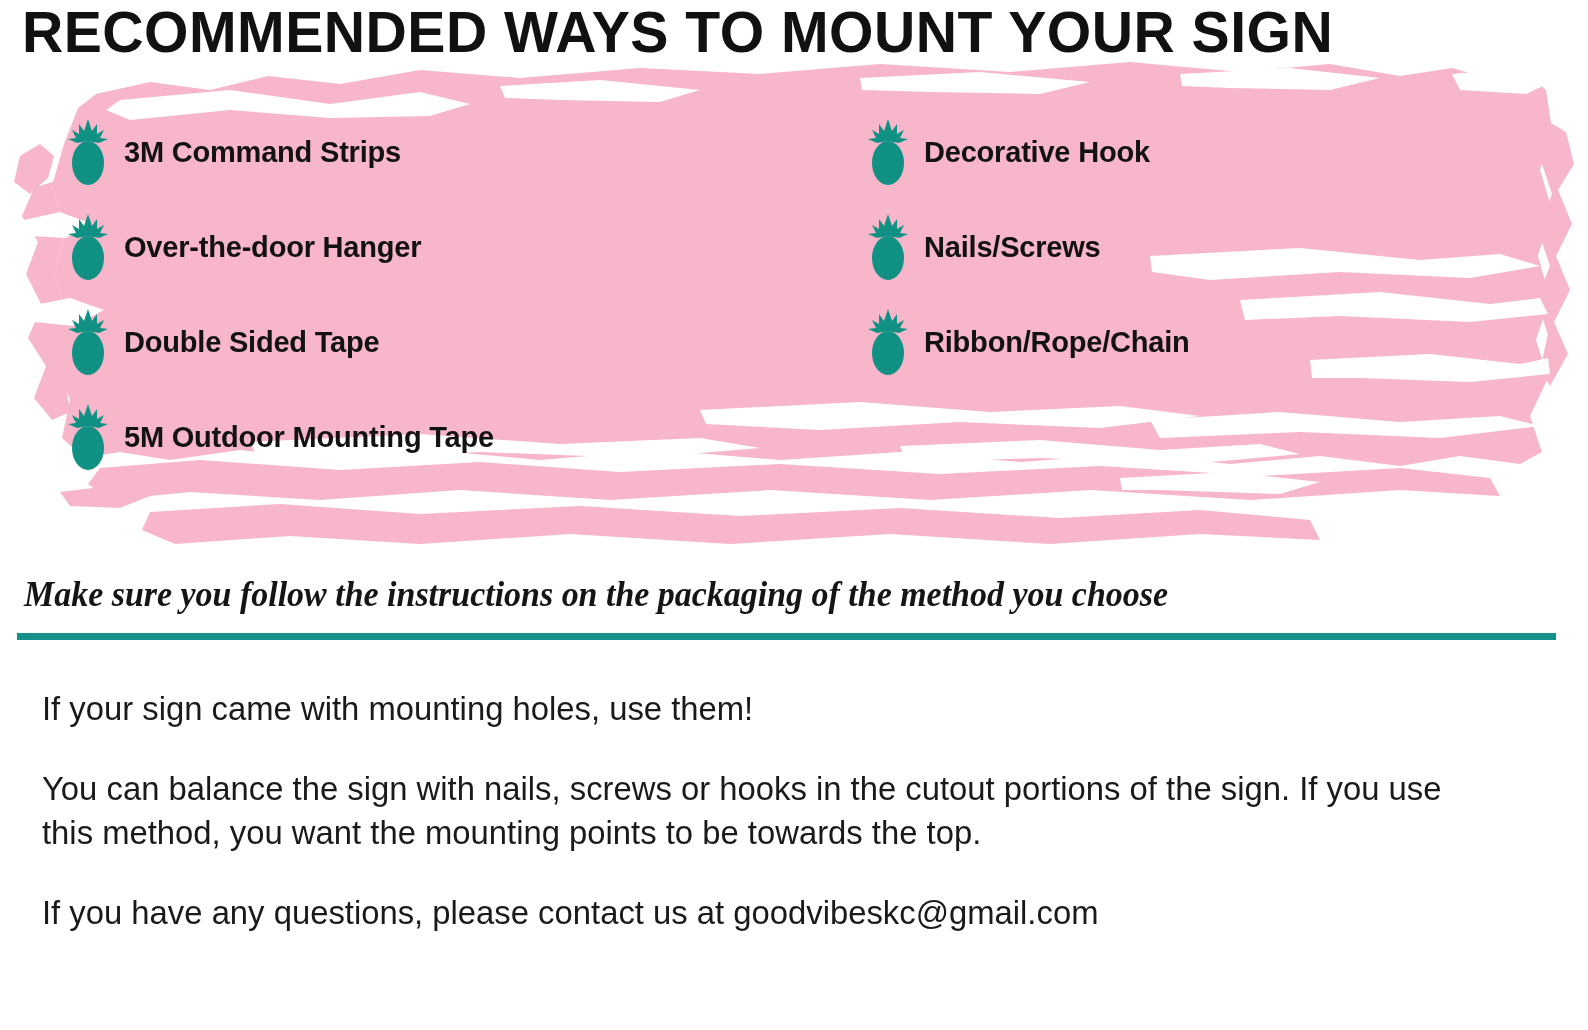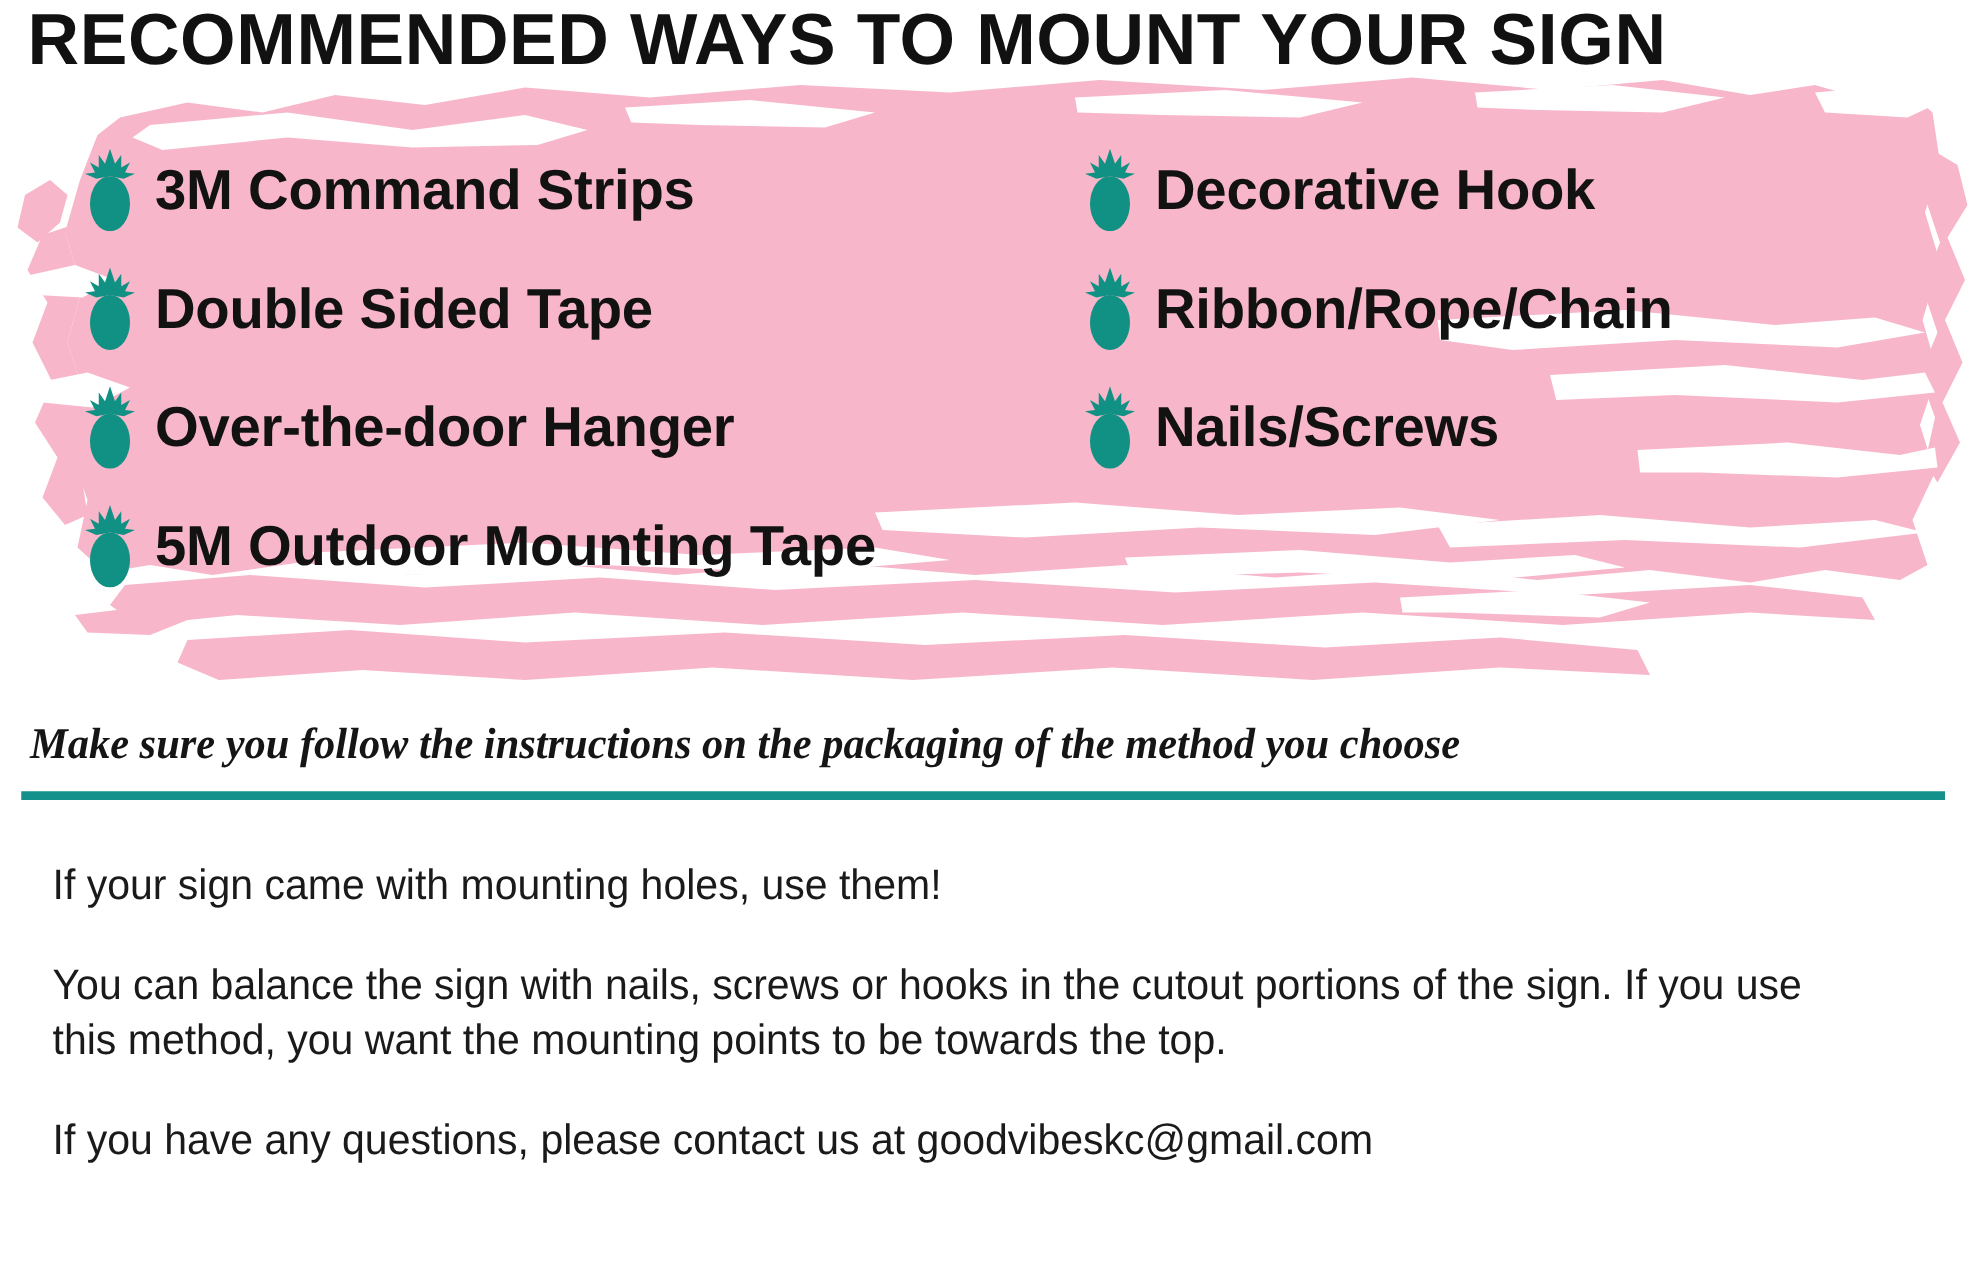--- a/index.html
+++ b/index.html
@@ -70,21 +70,21 @@
     flex: 0 0 auto;
     width: 44px;
     height: 66px;
     margin-right: 14px;
     display: block;
   }
   .pineapple-icon svg { display: block; width: 44px; height: 66px; }
   .method-label {
     font-family: "Liberation Sans", sans-serif;
     font-weight: bold;
-    font-size: 45px;
+    font-size: 29px;
     line-height: 50px;
     color: #121212;
     white-space: nowrap;
     letter-spacing: -0.2px;
   }
 
   
   #packaging-note {
     position: absolute;
     left: 24px;
@@ -210,44 +210,44 @@
 
     <div class="method-item">
       <span class="pineapple-icon">
         <svg viewBox="0 0 44 66" xmlns="http://www.w3.org/2000/svg">
           <g fill="#109183">
             <path d="M22 0 L26 12 L31 5 L31 15 L38 11 L34 19 L42 20 L33 24 L22 22 L11 24 L2 20 L10 19 L6 11 L13 15 L13 5 L18 12 Z"></path>
             <ellipse cx="22" cy="44" rx="16" ry="22"></ellipse>
           </g>
         </svg>
       </span>
+      <span class="method-label">Over-the-door Hanger</span>
+    </div>
+
+    <div class="method-item">
+      <span class="pineapple-icon">
+        <svg viewBox="0 0 44 66" xmlns="http://www.w3.org/2000/svg">
+          <g fill="#109183">
+            <path d="M22 0 L26 12 L31 5 L31 15 L38 11 L34 19 L42 20 L33 24 L22 22 L11 24 L2 20 L10 19 L6 11 L13 15 L13 5 L18 12 Z"></path>
+            <ellipse cx="22" cy="44" rx="16" ry="22"></ellipse>
+          </g>
+        </svg>
+      </span>
       <span class="method-label">Double Sided Tape</span>
     </div>
 
     <div class="method-item">
       <span class="pineapple-icon">
         <svg viewBox="0 0 44 66" xmlns="http://www.w3.org/2000/svg">
           <g fill="#109183">
             <path d="M22 0 L26 12 L31 5 L31 15 L38 11 L34 19 L42 20 L33 24 L22 22 L11 24 L2 20 L10 19 L6 11 L13 15 L13 5 L18 12 Z"></path>
             <ellipse cx="22" cy="44" rx="16" ry="22"></ellipse>
           </g>
         </svg>
       </span>
-      <span class="method-label">Over-the-door Hanger</span>
-    </div>
-
-    <div class="method-item">
-      <span class="pineapple-icon">
-        <svg viewBox="0 0 44 66" xmlns="http://www.w3.org/2000/svg">
-          <g fill="#109183">
-            <path d="M22 0 L26 12 L31 5 L31 15 L38 11 L34 19 L42 20 L33 24 L22 22 L11 24 L2 20 L10 19 L6 11 L13 15 L13 5 L18 12 Z"></path>
-            <ellipse cx="22" cy="44" rx="16" ry="22"></ellipse>
-          </g>
-        </svg>
-      </span>
       <span class="method-label">5M Outdoor Mounting Tape</span>
     </div>
 
   </div>
 
   <div class="method-col" id="method-col-right">
 
     <div class="method-item">
       <span class="pineapple-icon">
         <svg viewBox="0 0 44 66" xmlns="http://www.w3.org/2000/svg">
@@ -263,33 +263,33 @@
 
     <div class="method-item">
       <span class="pineapple-icon">
         <svg viewBox="0 0 44 66" xmlns="http://www.w3.org/2000/svg">
           <g fill="#109183">
             <path d="M22 0 L26 12 L31 5 L31 15 L38 11 L34 19 L42 20 L33 24 L22 22 L11 24 L2 20 L10 19 L6 11 L13 15 L13 5 L18 12 Z"></path>
             <ellipse cx="22" cy="44" rx="16" ry="22"></ellipse>
           </g>
         </svg>
       </span>
+      <span class="method-label">Nails/Screws</span>
+    </div>
+
+    <div class="method-item">
+      <span class="pineapple-icon">
+        <svg viewBox="0 0 44 66" xmlns="http://www.w3.org/2000/svg">
+          <g fill="#109183">
+            <path d="M22 0 L26 12 L31 5 L31 15 L38 11 L34 19 L42 20 L33 24 L22 22 L11 24 L2 20 L10 19 L6 11 L13 15 L13 5 L18 12 Z"></path>
+            <ellipse cx="22" cy="44" rx="16" ry="22"></ellipse>
+          </g>
+        </svg>
+      </span>
       <span class="method-label">Ribbon/Rope/Chain</span>
-    </div>
-
-    <div class="method-item">
-      <span class="pineapple-icon">
-        <svg viewBox="0 0 44 66" xmlns="http://www.w3.org/2000/svg">
-          <g fill="#109183">
-            <path d="M22 0 L26 12 L31 5 L31 15 L38 11 L34 19 L42 20 L33 24 L22 22 L11 24 L2 20 L10 19 L6 11 L13 15 L13 5 L18 12 Z"></path>
-            <ellipse cx="22" cy="44" rx="16" ry="22"></ellipse>
-          </g>
-        </svg>
-      </span>
-      <span class="method-label">Nails/Screws</span>
     </div>
 
   </div>
 </div>
 
 <div id="packaging-note">Make sure you follow the instructions on the packaging of the method you choose</div>
 
 <div id="teal-divider"></div>
 
 <div id="body-copy">

